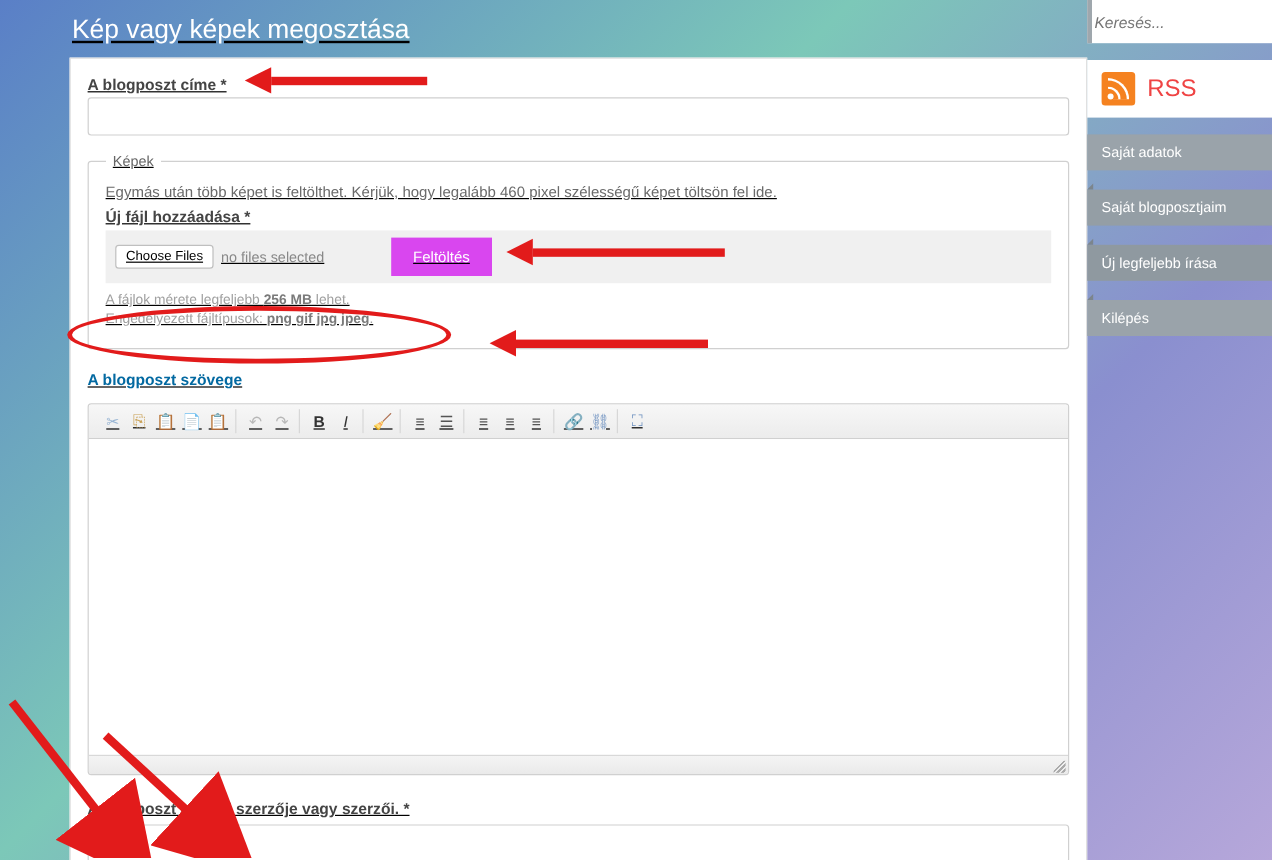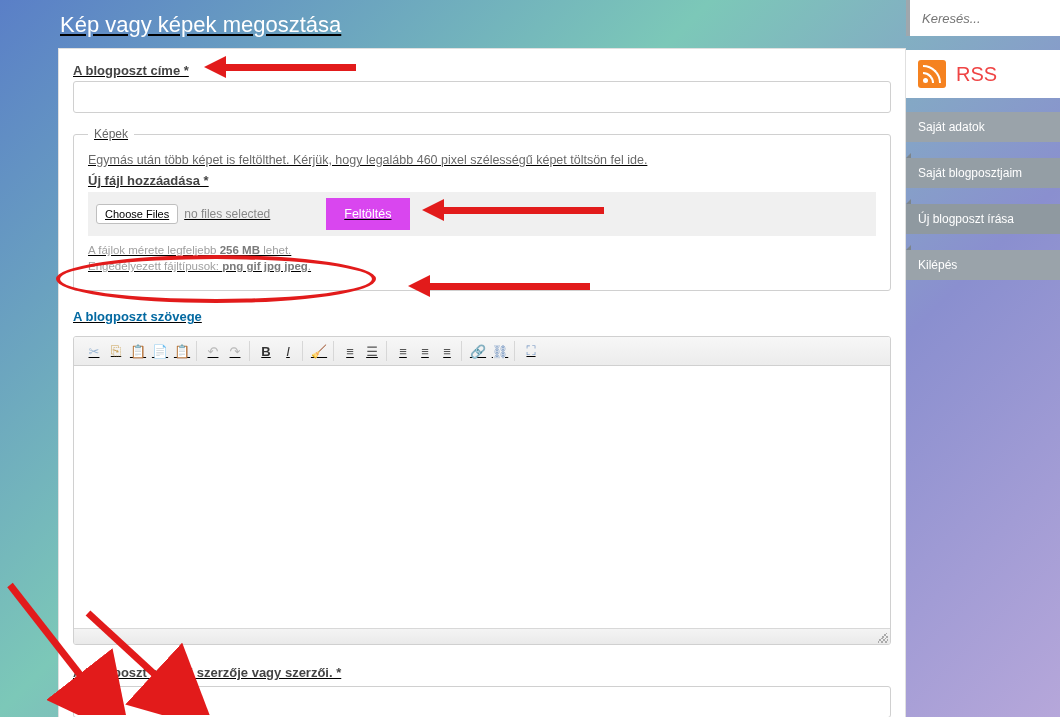--- a/index.html
+++ b/index.html
@@ -168,21 +168,21 @@
     position: absolute;
     right: 0;
     top: 0;
   }
   .search-box {
     background: #fff;
     border-left: 4px solid #9fa7ad;
     height: 36px;
     display: flex;
     align-items: center;
-    padding: 0 12px;
+    padding: 0 2px;
     margin-bottom: 14px;
   }
   .search-box input {
     border: none;
     outline: none;
     font-size: 13px;
     color: #999;
     width: 100%;
     font-style: italic;
   }
@@ -354,21 +354,21 @@
   </div>
   <div class="rss-box">
     <div class="rss-icon">
         <div class="rss-dot"></div>
       </div>
     <div class="rss-text">RSS</div>
   </div>
   <ul class="menu">
     <li>Saját adatok</li>
     <li>Saját blogposztjaim</li>
-    <li>Új blogposzt írása</li>
+    <li>Új legfeljebb írása</li>
     <li>Kilépés</li>
   </ul>
 </div>
 
 <div class="arrow left-point" style="left:204px; top:56px;">
   <div class="head"></div>
     <div class="shaft" style="width:130px;"></div>
 </div>
 
 <div class="arrow left-point" style="left:422px; top:199px;">

